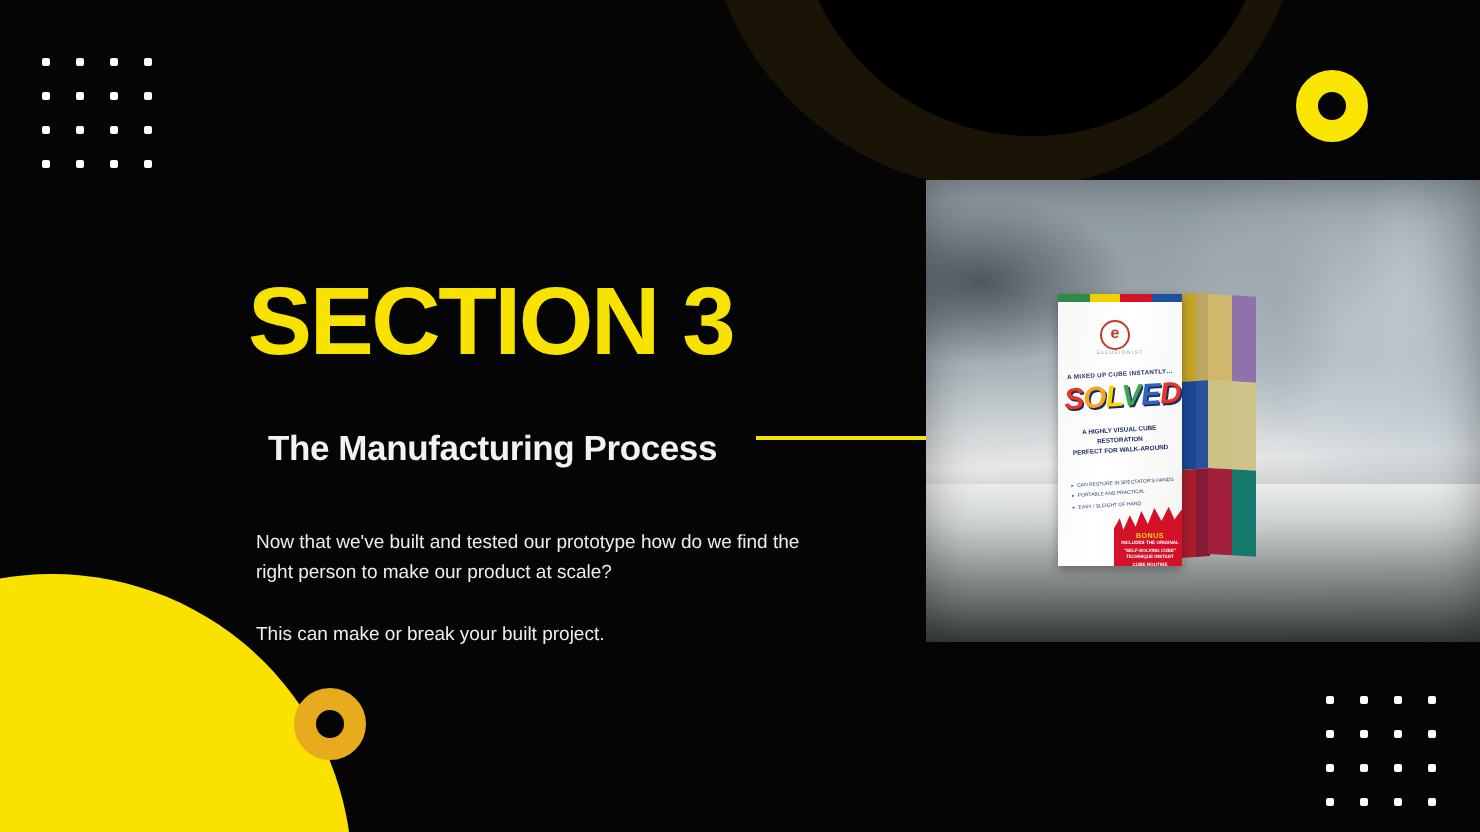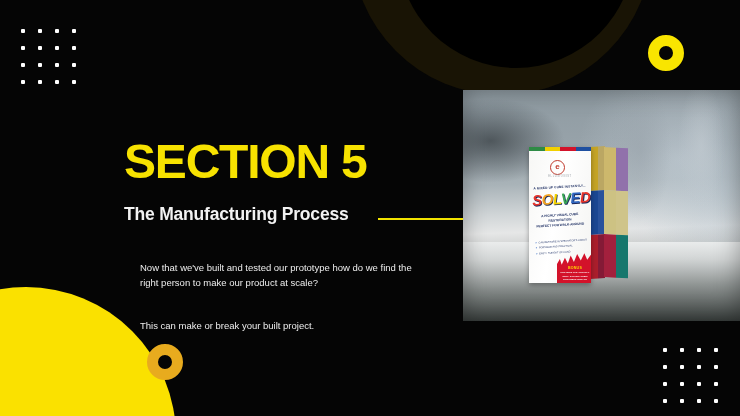--- a/index.html
+++ b/index.html
@@ -105,27 +105,27 @@
     font-weight: bold;
     color: #F7E200;
     letter-spacing: -1.2px;
     margin: 0;
     white-space: nowrap;
   }
   .section-subtitle {
     font-size: 17.5px;
     line-height: 1.2;
     color: #f2f2f2;
-    margin: 0;
+    margin: 10px;
     padding-top: 18px;
     white-space: nowrap;
     letter-spacing: -0.2px;
   }
   .body-copy {
-    margin: 16px;
+    margin: 4px;
     padding-top: 20px;
     font-size: 9.5px;
     line-height: 1.55;
     color: #ededed;
     width: 286px;
   }
   .body-copy + .body-copy {
     padding-top: 13px;
   }
 
@@ -400,21 +400,21 @@
     <span class="dot"></span>
       <span class="dot"></span>
       <span class="dot"></span>
       <span class="dot"></span>
   </div>
 
   <div class="ring ring-top-right"></div>
   <div class="ring ring-bottom-left"></div>
 
   <div class="text-block">
-    <h1 class="section-title">SECTION 5</h1>
+    <h1 class="section-title">SECTION 3</h1>
     <h2 class="section-subtitle">The Manufacturing Process</h2>
     <p class="body-copy">Now that we've built and tested our prototype how do we find the right person to make our product at scale?</p>
     <p class="body-copy">This can make or break your built project.</p>
   </div>
 
   <div class="connector"></div>
 
   <div class="photo">
     <div class="photo-bg"></div>
     <div class="photo-bg-blur"></div>

